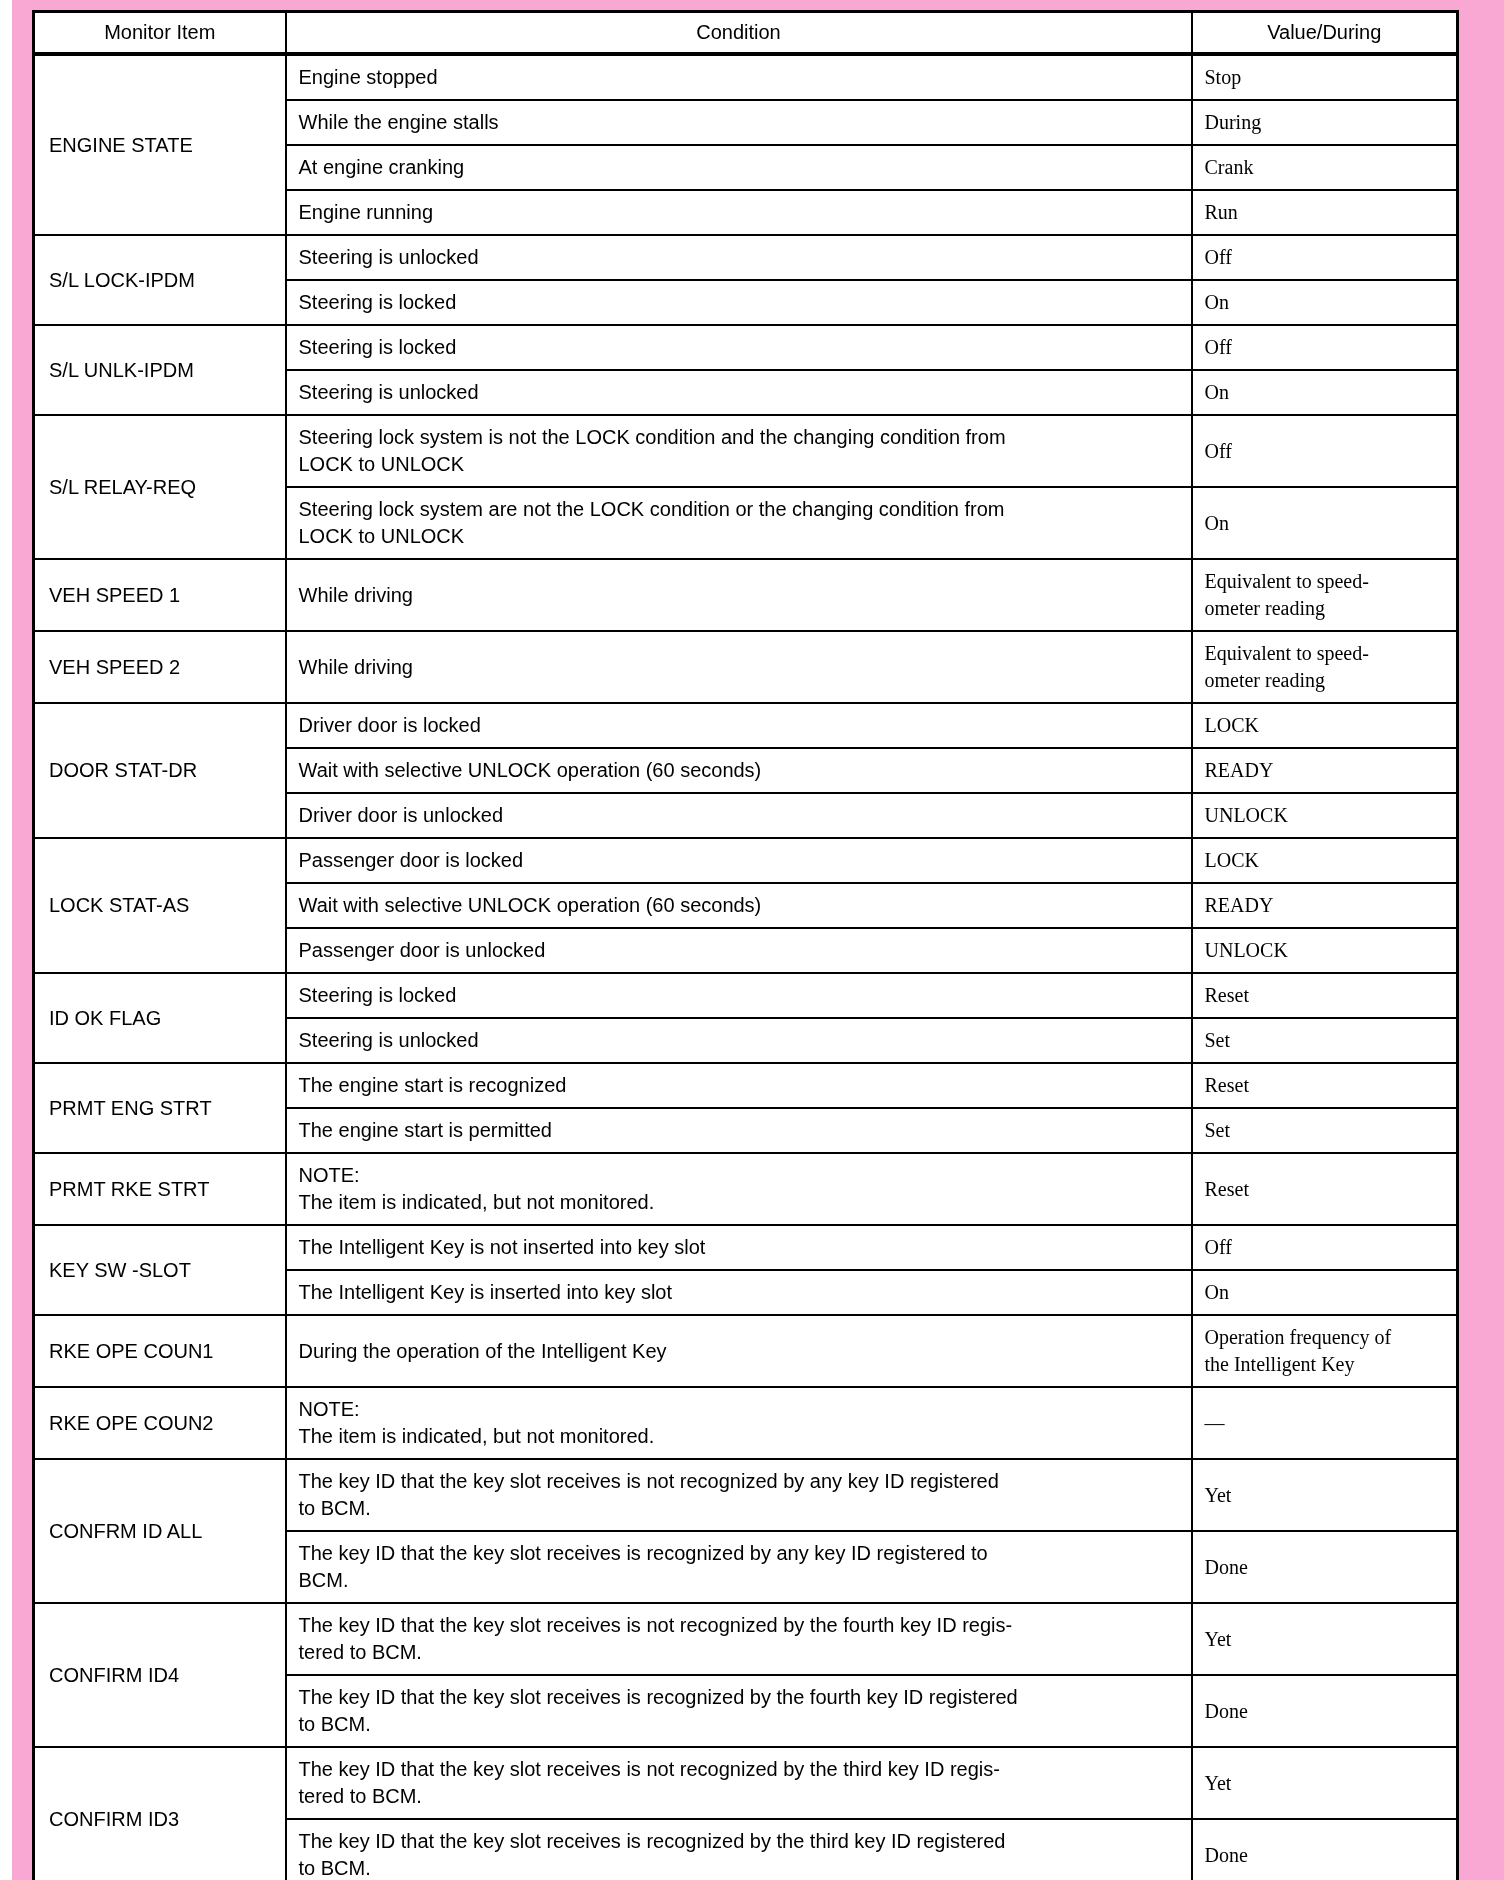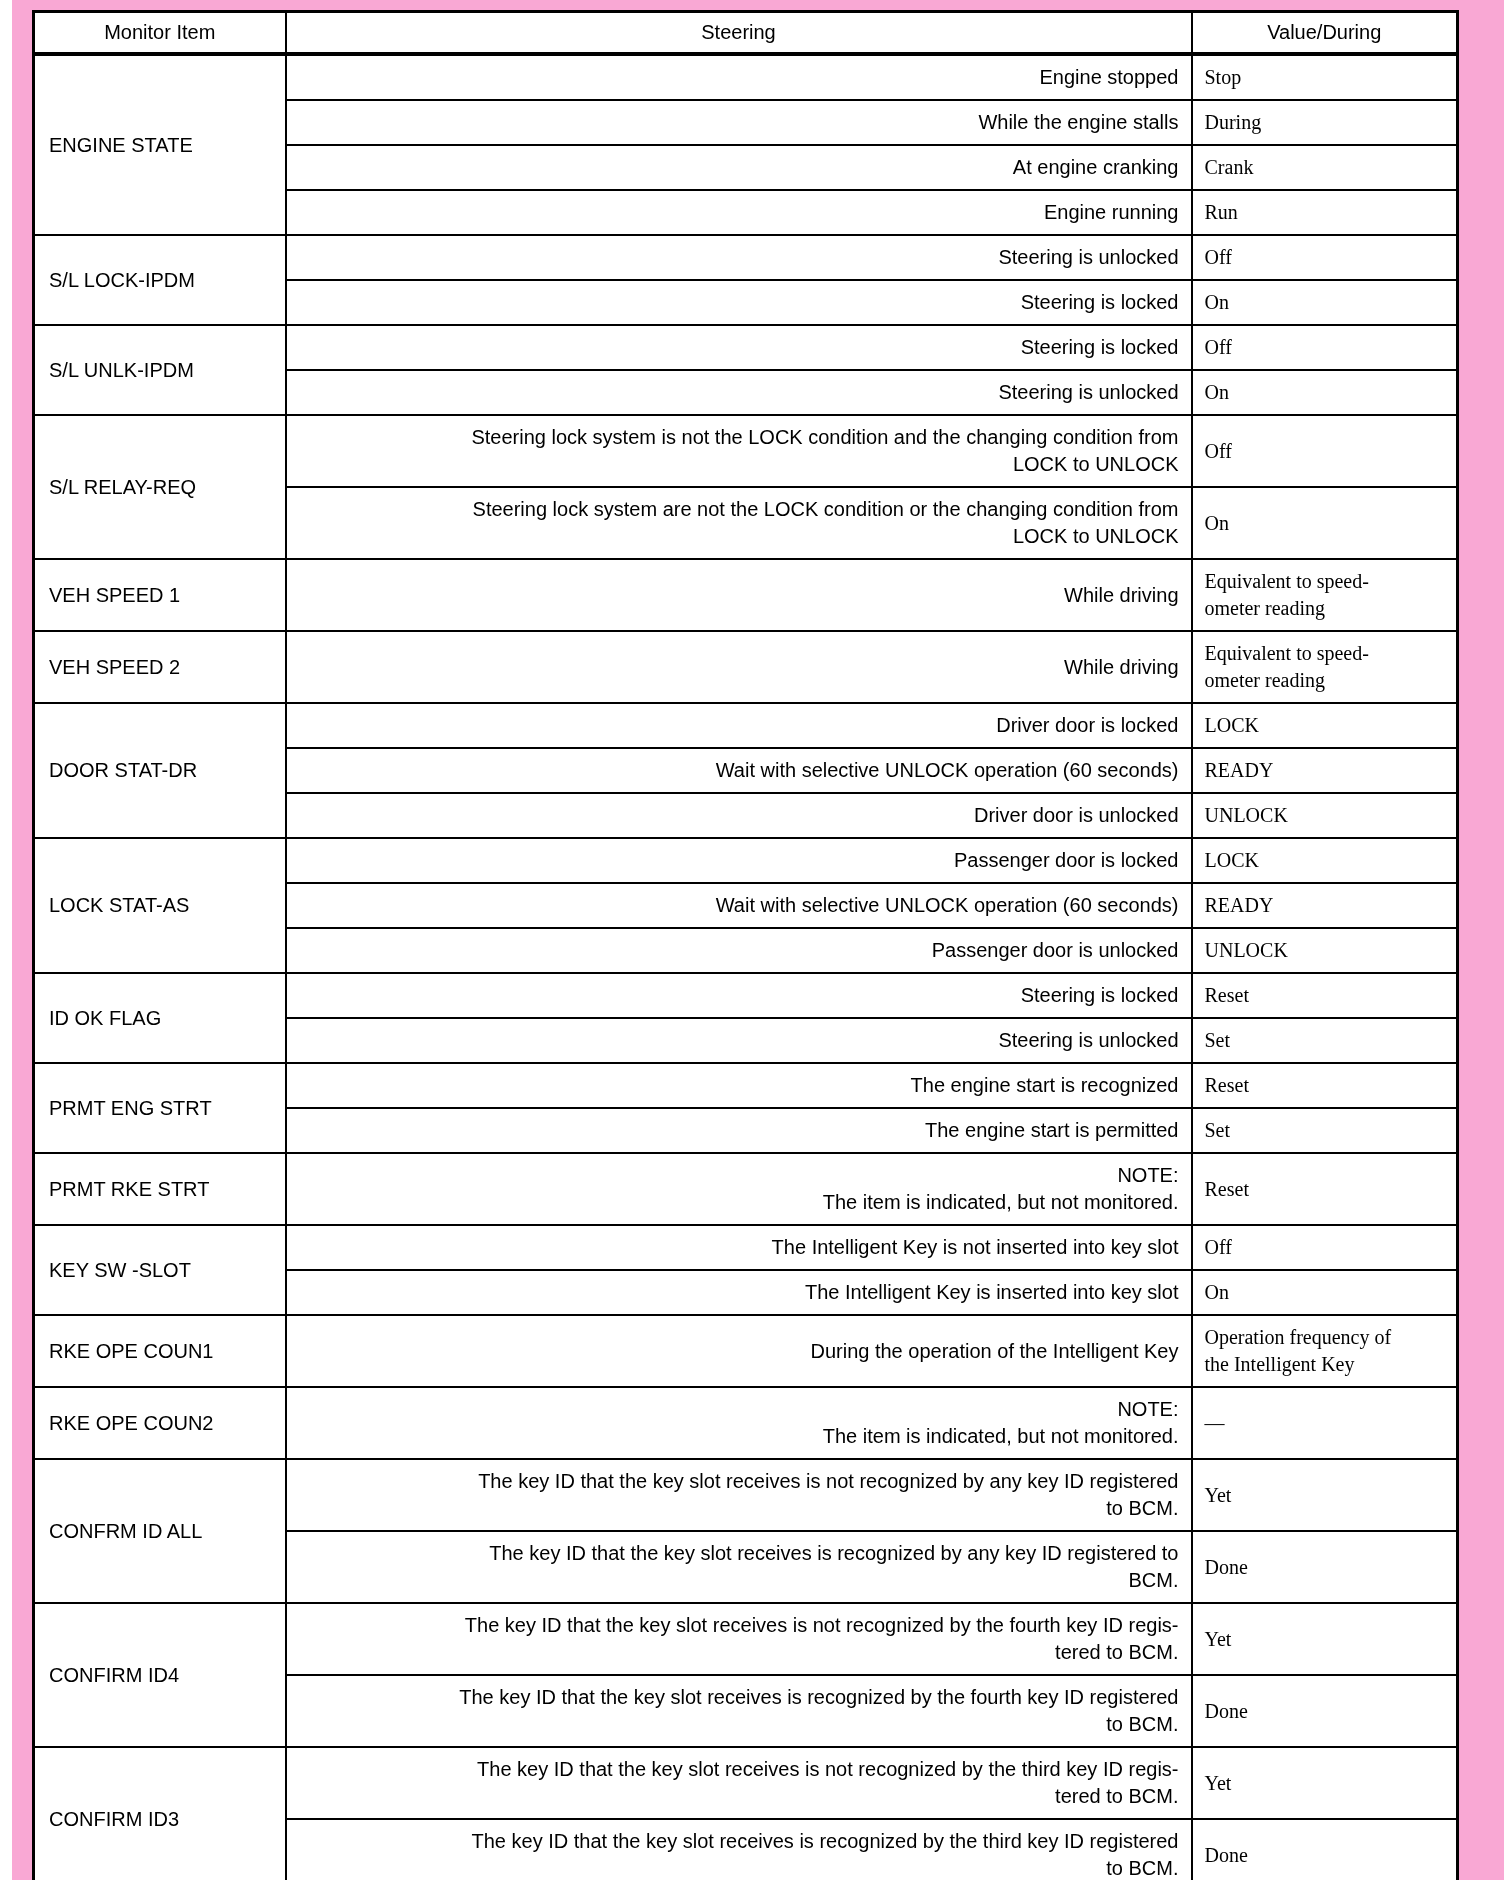--- a/index.html
+++ b/index.html
@@ -43,21 +43,21 @@
     font-weight: normal;
     text-align: center;
     padding: 6px 8px;
   }
   td.item-cell {
     text-align: left;
     padding-left: 14px;
     white-space: pre-line;
   }
   td.cond-cell {
-    text-align: right;
+    text-align: left;
     white-space: pre-line;
   }
   td.val-cell {
     text-align: left;
     white-space: pre-line;
     font-family: Liberation Serif, serif;
   }
   .note-bold {
     font-weight: normal;
   }
@@ -68,21 +68,21 @@
 <div class="page">
   <table class="monitor-table">
     <colgroup>
       <col class="c-item">
       <col class="c-cond">
       <col class="c-val">
     </colgroup>
     <thead>
       <tr>
         <th>Monitor Item</th>
-        <th>Steering</th>
+        <th>Condition</th>
         <th>Value/During</th>
       </tr>
     </thead>
     <tbody id="table-body">
     <tr>
           <td class="item-cell" rowspan="4">ENGINE STATE</td>
           <td class="cond-cell">Engine stopped</td>
           <td class="val-cell">Stop</td>
         </tr>
         <tr>

